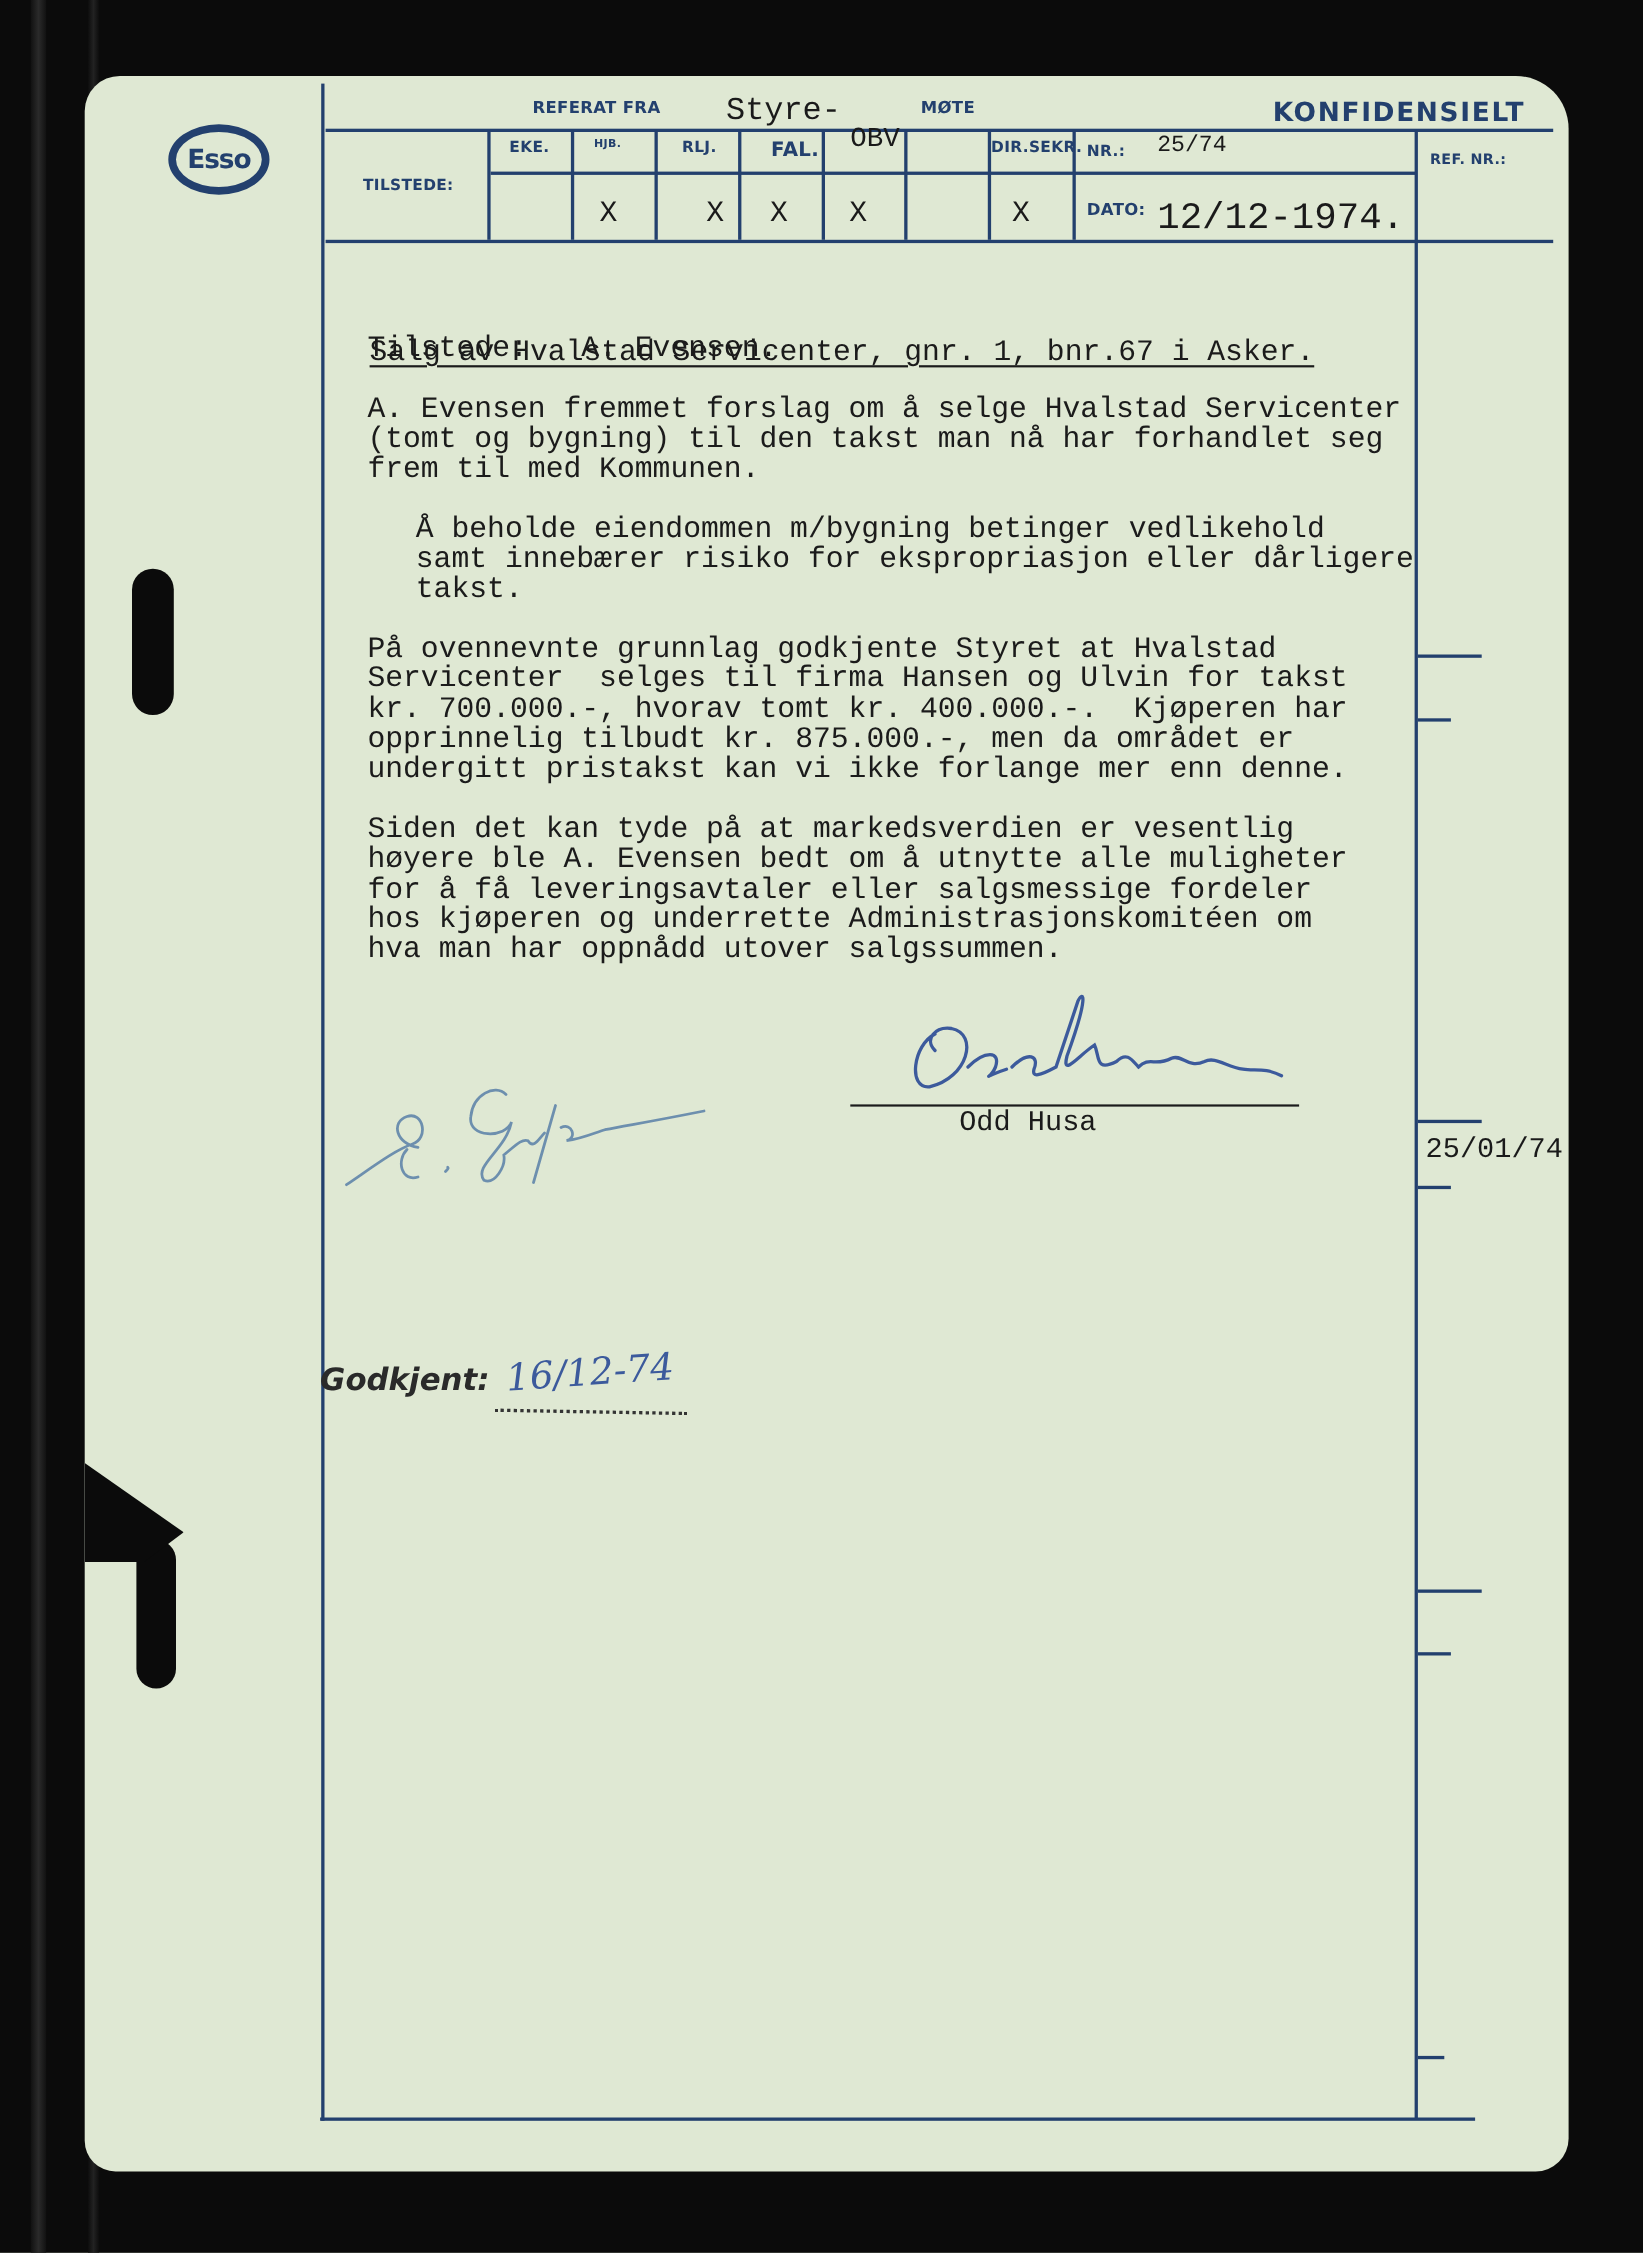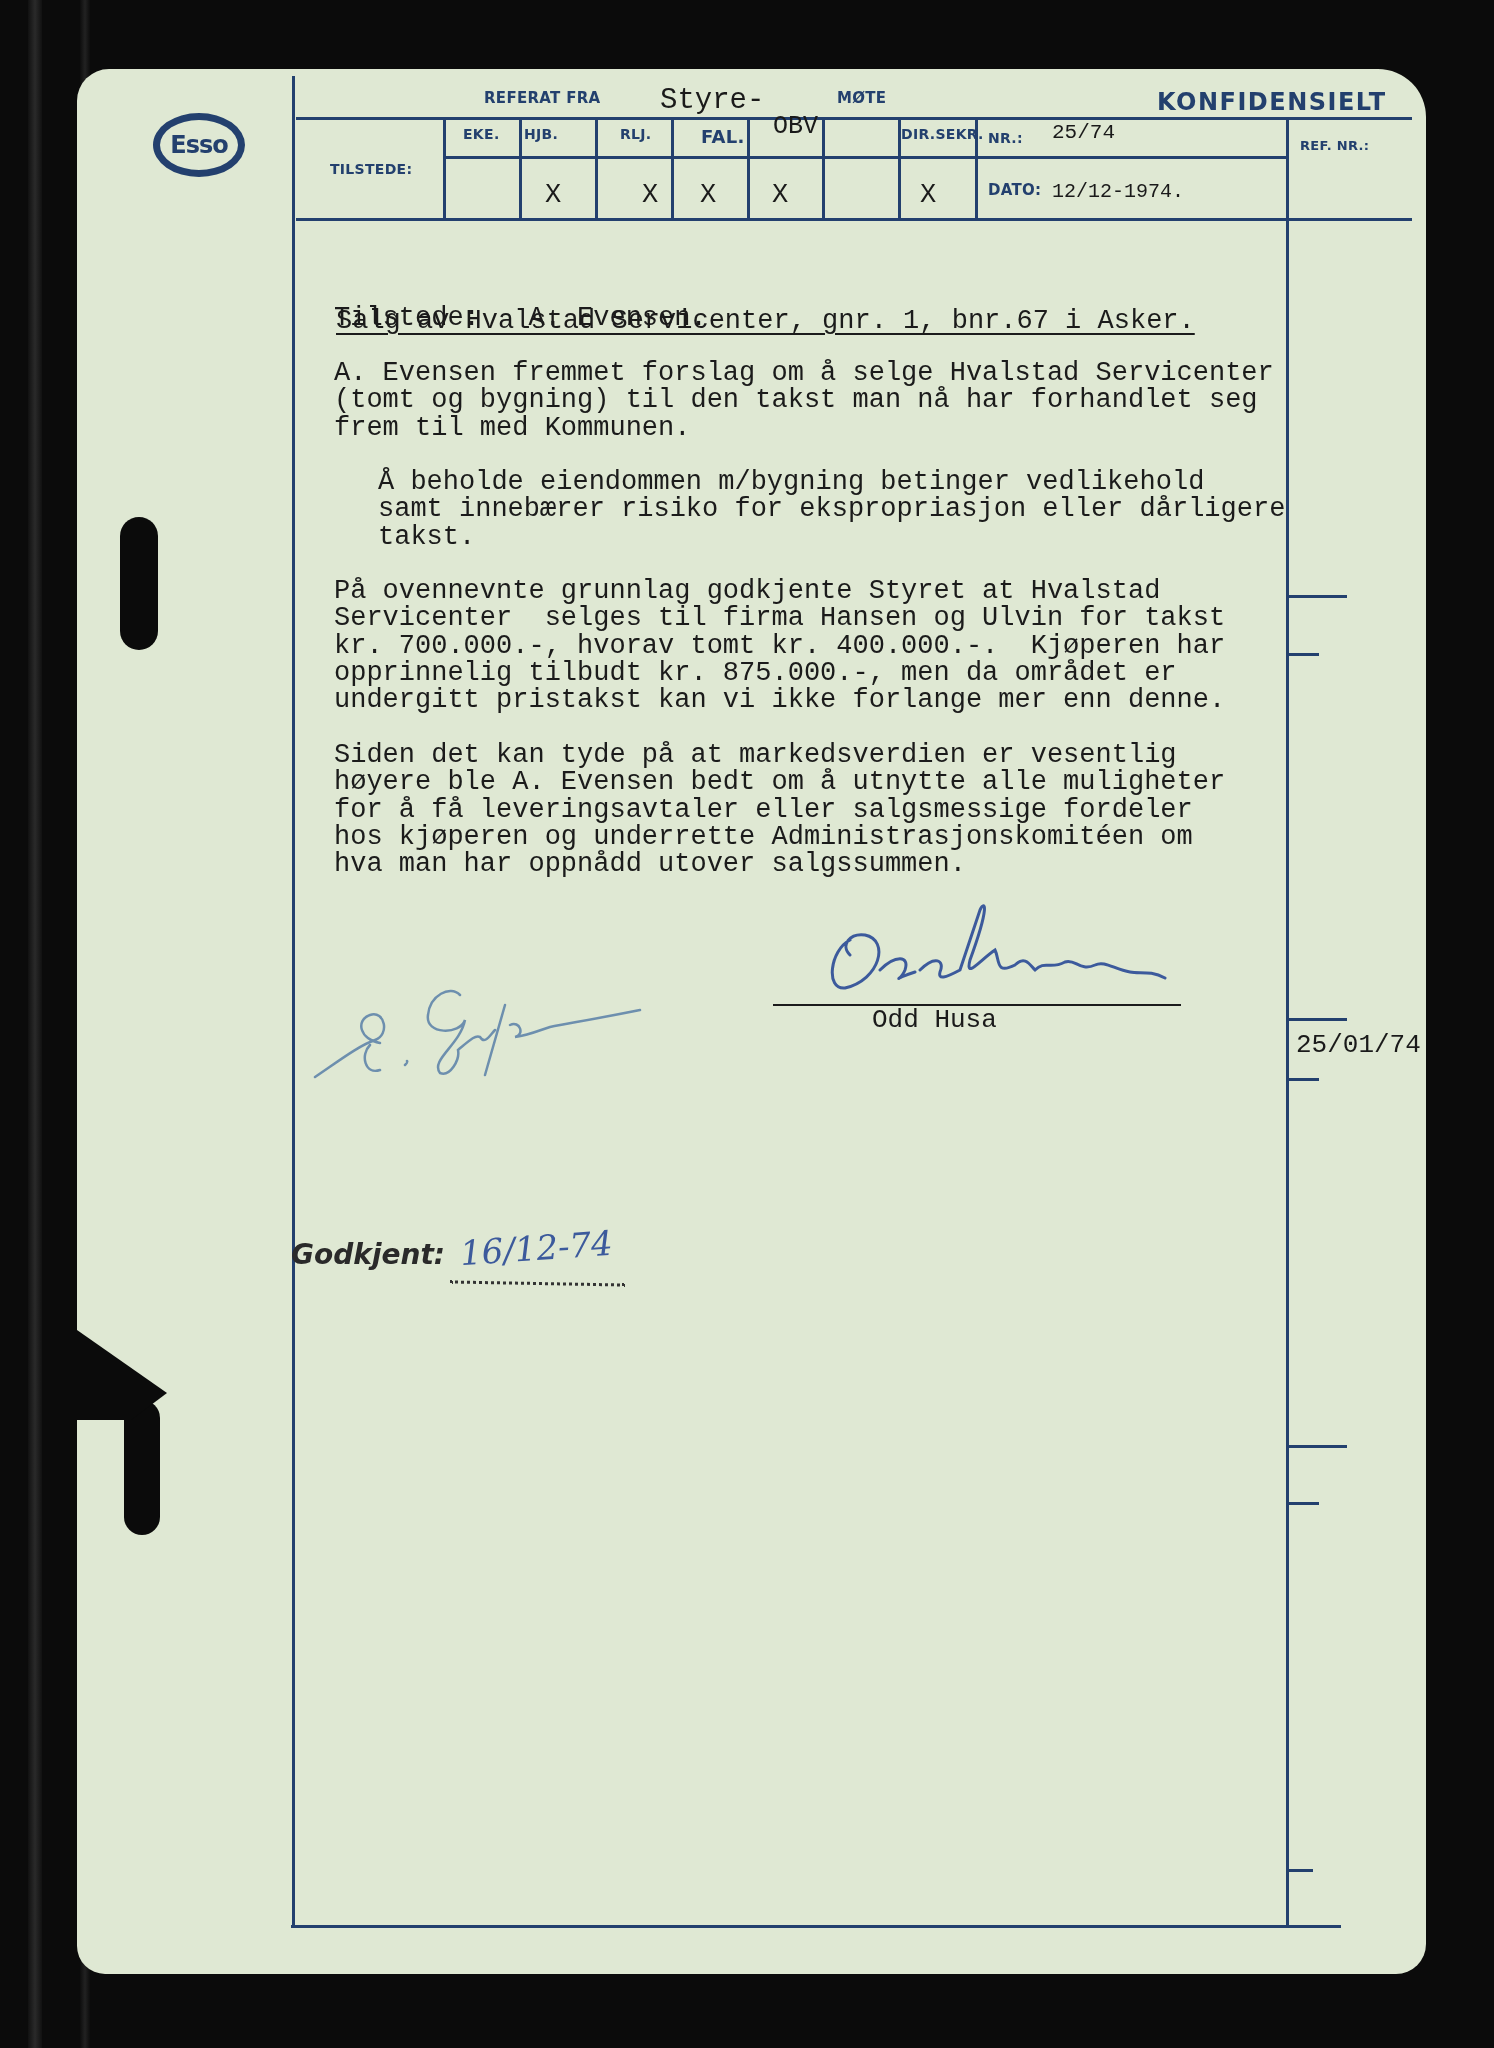--- a/index.html
+++ b/index.html
@@ -52,36 +52,36 @@
 <div class="vl" style="left:1286px;top:119px;height:1808px;"></div>
 <div class="hl" style="left:291px;top:1925px;width:1050px;"></div>
 
 <div class="form-lbl" style="left:484px;top:89px;">REFERAT FRA</div>
 <div class="type" style="left:660px;top:84px;font-size:29px;">Styre-</div>
 <div class="form-lbl" style="left:837px;top:89px;">MØTE</div>
 <div class="form-lbl" style="left:1157px;top:88px;font-size:24px;letter-spacing:1.5px;text-align:center;">KONFIDENSIELT</div>
 <div class="form-lbl" style="left:330px;top:161px;font-size:14px;">TILSTEDE:</div>
 
 <div class="form-lbl" style="left:463px;top:126px;font-size:14px;">EKE.</div>
-<div class="form-lbl" style="left:524px;top:126px;font-size:14px;">HJB.</div>
+<div class="form-lbl" style="left:540px;top:126px;font-size:10px;">HJB.</div>
 <div class="form-lbl" style="left:620px;top:126px;font-size:14px;">RLJ.</div>
 <div class="form-lbl" style="left:701px;top:126px;font-size:18px;">FAL.</div>
 <div class="type" style="left:773px;top:112px;font-size:25px;">OBV</div>
 <div class="form-lbl" style="left:901px;top:126px;font-size:14px;">DIR.SEKR.</div>
 
 <div class="type" style="left:545px;top:180px;font-size:27px;">X</div>
 <div class="type" style="left:642px;top:180px;font-size:27px;">X</div>
 <div class="type" style="left:700px;top:180px;font-size:27px;">X</div>
 <div class="type" style="left:772px;top:180px;font-size:27px;">X</div>
 <div class="type" style="left:920px;top:180px;font-size:27px;">X</div>
 
 <div class="form-lbl" style="left:988px;top:130px;font-size:14px;text-align:center;">NR.:</div>
 <div class="type" style="left:1052px;top:121px;font-size:21px;">25/74</div>
 <div class="form-lbl" style="left:988px;top:181px;font-size:15px;">DATO:</div>
-<div class="type" style="left:1052px;top:180px;font-size:20px;">12/12-1974.</div>
+<div class="type" style="left:1052px;top:180px;font-size:34px;">12/12-1974.</div>
 <div class="form-lbl" style="left:1300px;top:138px;font-size:13px;">REF. NR.:</div>
 
 <div class="body-text" style="top:251px;">
   <div class="para heading">Salg av Hvalstad Servicenter, gnr. 1, bnr.67 i Asker.</div>
 </div>
 <div class="body-text" style="top:305px;">Tilstede:   A. Evensen.</div>
 <div class="body-text" style="top:360px;">A. Evensen fremmet forslag om å selge Hvalstad Servicenter
 (tomt og bygning) til den takst man nå har forhandlet seg
 frem til med Kommunen.</div>
 <div class="body-text" style="top:469px;margin-left:44px;">Å beholde eiendommen m/bygning betinger vedlikehold

